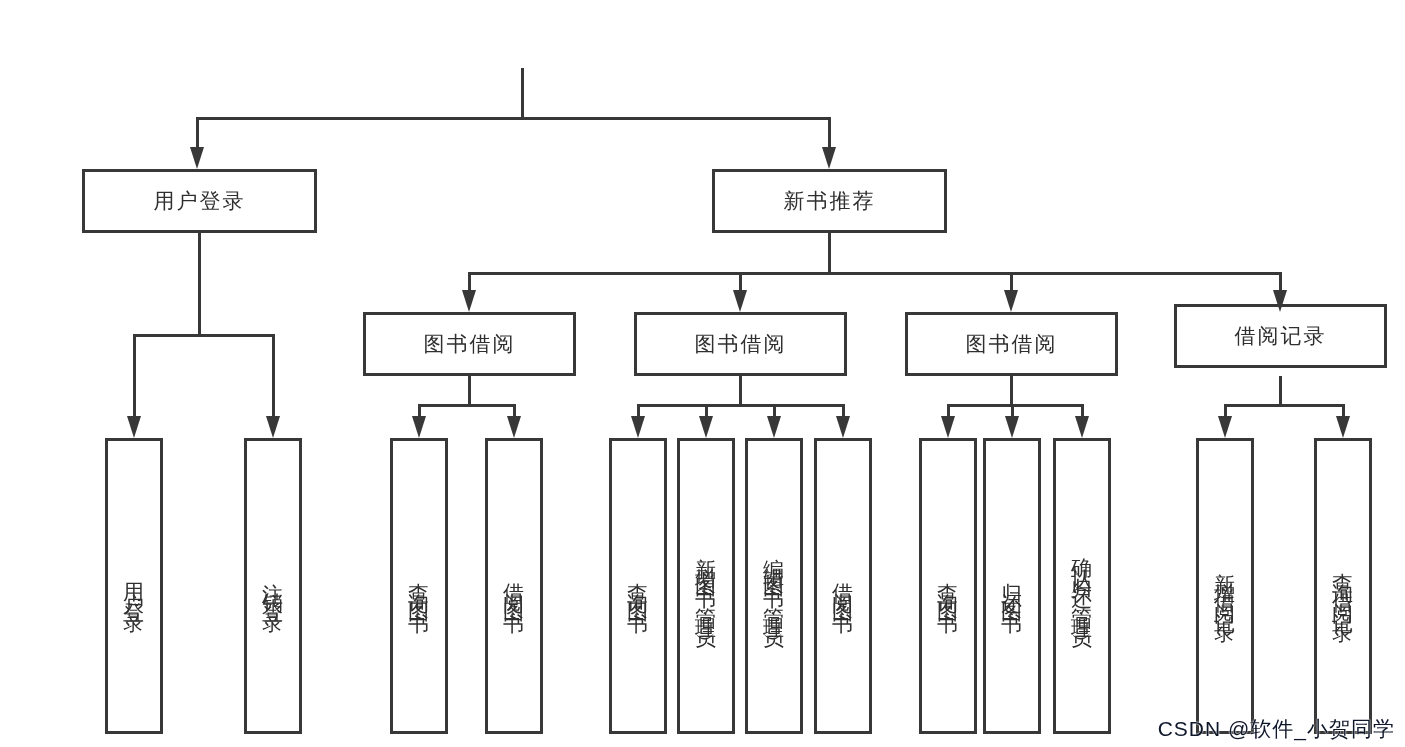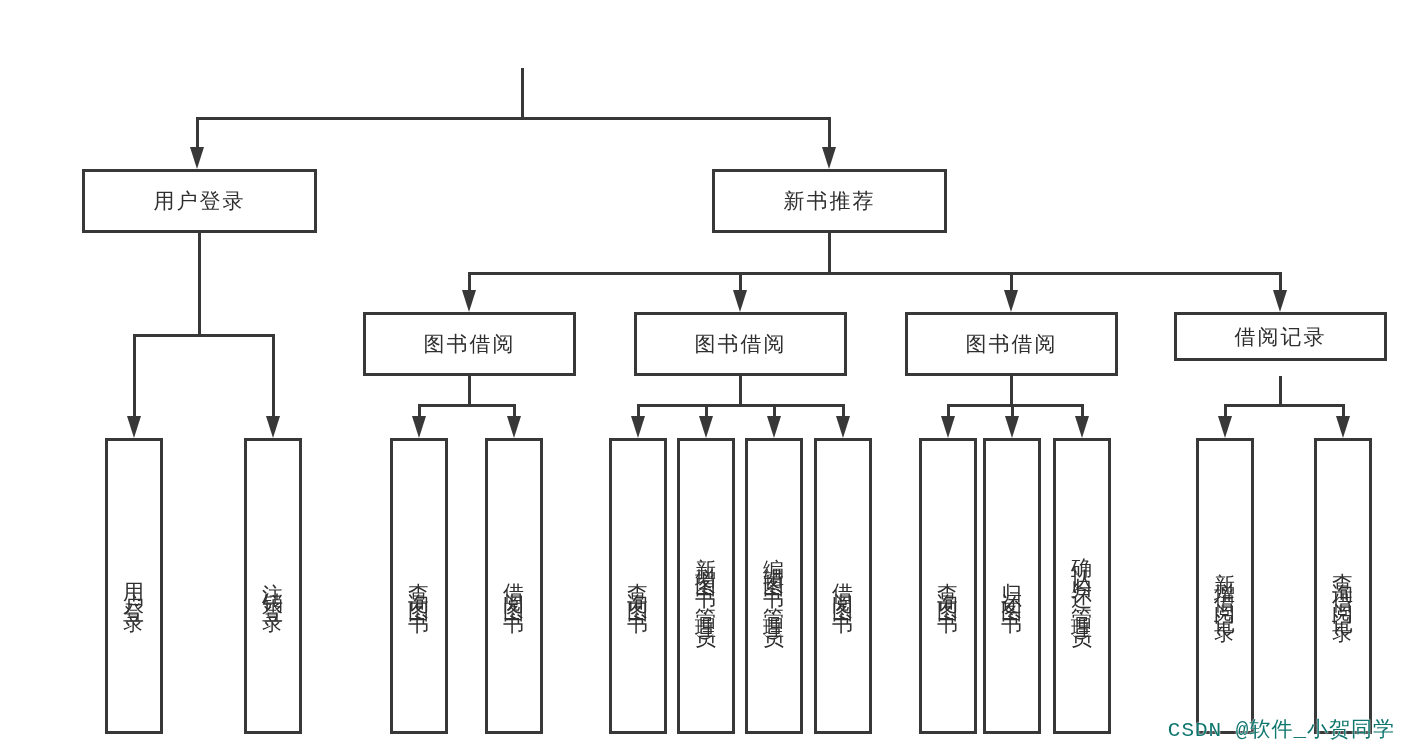--- a/index.html
+++ b/index.html
@@ -21,39 +21,38 @@
   }
   .hl { position:absolute; height:3px; background:#383838; }
   .vl { position:absolute; width:3px; background:#383838; }
   .arrow {
     position:absolute; width:0; height:0;
     border-left:7px solid transparent; border-right:7px solid transparent;
     border-top:22px solid #383838;
   }
   #watermark {
     position:absolute; right:10px; bottom:4px;
-    font-size:21px; color:#0f766e;
+    font-size:21px; color:#0f172a;
     text-shadow:0 0 2px #ffffff, 0 0 1px #ffffff;
     letter-spacing:1px;
-    font-family:Liberation Mono, monospace;
   }
 </style>
 </head>
 <body>
 
 <div id="stage">
 
 
   <div class="box" style="left:82px;top:169px;width:235px;height:64px">用户登录</div>
   <div class="box" style="left:712px;top:169px;width:235px;height:64px">新书推荐</div>
 
   <div class="box" style="left:363px;top:312px;width:213px;height:64px">图书借阅</div>
   <div class="box" style="left:634px;top:312px;width:213px;height:64px">图书借阅</div>
   <div class="box" style="left:905px;top:312px;width:213px;height:64px">图书借阅</div>
-  <div class="box" style="left:1174px;top:312px;width:213px;height:49px">借阅记录</div>
+  <div class="box" style="left:1174px;top:304px;width:213px;height:64px">借阅记录</div>
 
   <div class="box vbox" style="left:105px;top:438px;width:58px;height:296px">用户登录</div>
   <div class="box vbox" style="left:244px;top:438px;width:58px;height:296px">注销登录</div>
 
   <div class="box vbox" style="left:390px;top:438px;width:58px;height:296px">查询图书</div>
   <div class="box vbox" style="left:485px;top:438px;width:58px;height:296px">借阅图书</div>
 
   <div class="box vbox" style="left:609px;top:438px;width:58px;height:296px">查询图书</div>
   <div class="box vbox" style="left:677px;top:438px;width:58px;height:296px">新增图书（管理员）</div>
   <div class="box vbox" style="left:745px;top:438px;width:58px;height:296px">编辑图书（管理员）</div>

